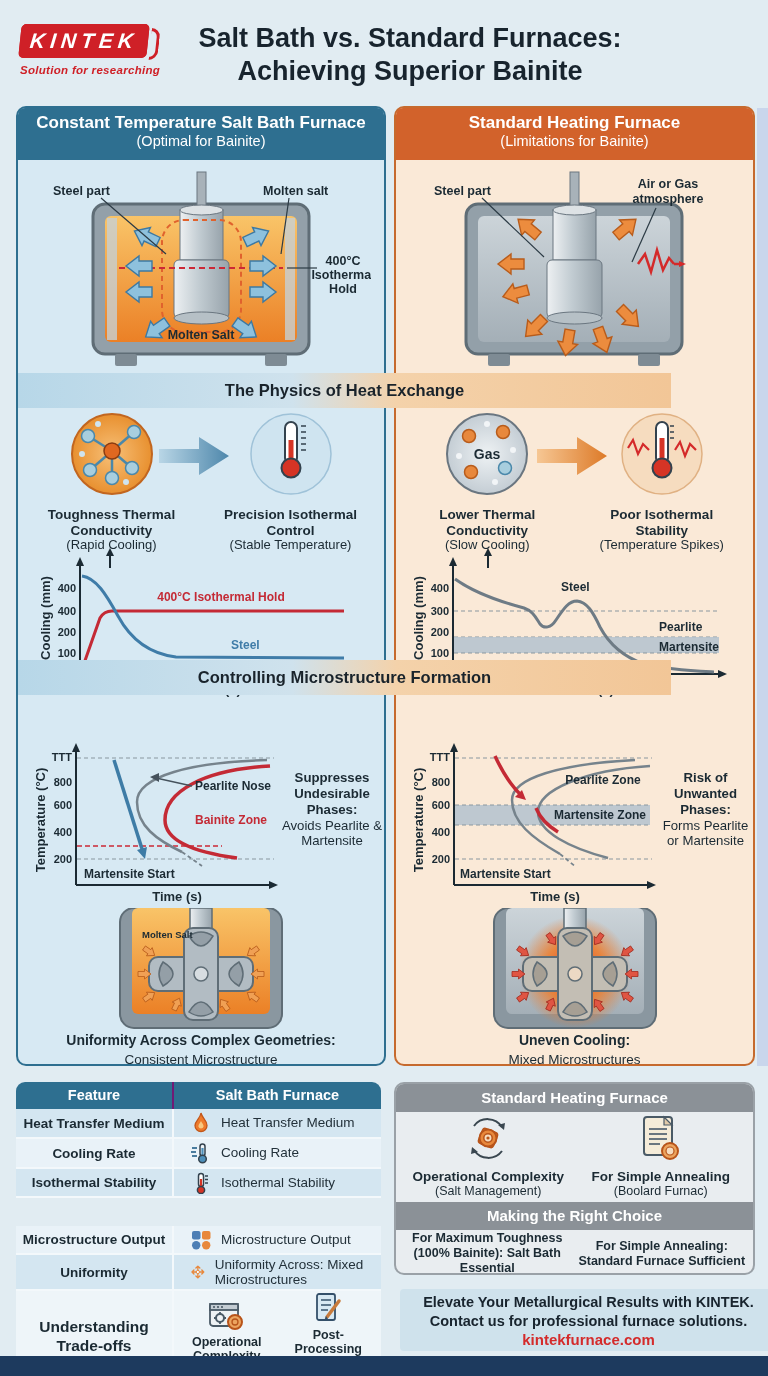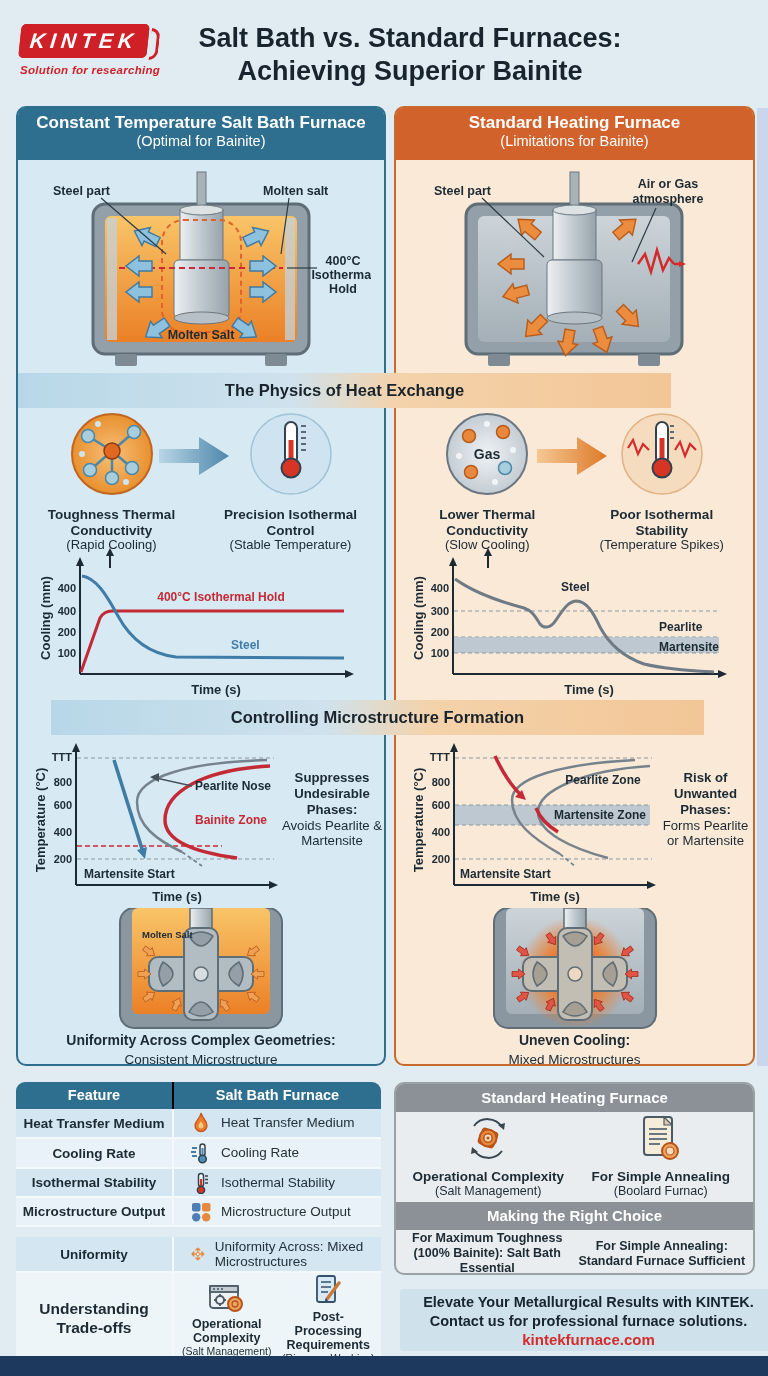--- a/index.html
+++ b/index.html
@@ -53,21 +53,21 @@
   .flab { font-size:12.5px; font-weight:bold; fill:#1b2a33; }
   .ab { fill:#8ec1dd; stroke:#3c79a3; stroke-width:1.4; }
   .ao { fill:#ec8c3e; stroke:#b85c1b; stroke-width:1.4; }
   .ac { fill:#f0a054; stroke:#b85c1b; stroke-width:1.6; }
   .acr { fill:#e05543; stroke:#a32a1e; stroke-width:1.6; }
 
   
   .cmp-table { position:absolute; left:16px; top:1082px; width:365px; border-radius:9px; overflow:hidden; }
   .cmp-grid { display:grid; grid-template-columns:158px 1fr; }
   .cmp-head { background:#2e6f90; color:#fff; font-weight:bold; font-size:14.5px; text-align:center; line-height:27px; height:27px;}
-  .cmp-head.fcol { border-right:2px solid #000000; }
+  .cmp-head.fcol { border-right:2px solid #701a75; }
   .cmp-cell { display:flex; align-items:center; justify-content:center; font-size:13.5px; font-weight:bold;
     color:#1b2a33; text-align:center; border-bottom:2px solid #f3f8fb; border-right:2px solid #f3f8fb; padding:2px 4px;}
   .cmp-val { display:flex; align-items:center; justify-content:flex-start; gap:9px; font-size:13.5px; font-weight:normal;
     color:#23313a; border-bottom:2px solid #f3f8fb; padding:2px 6px 2px 16px; text-align:left; line-height:1.12;}
   .rowA { background:#d4e6f1; } .rowB { background:#e9f2f8; }
   .tradeoff-feat { background:#eef5f9; display:flex; align-items:center; justify-content:center;
     font-size:15.5px; font-weight:bold; color:#1b2a33; text-align:center; line-height:1.2; border-right:2px solid #f3f8fb;}
   .tradeoff-val { background:#eef5f9; display:flex; justify-content:space-around; align-items:center; padding:4px 2px;}
   .to-item { width:96px; text-align:center; color:#1b2a33; line-height:1.1; }
   .to-title { font-size:12.5px; font-weight:bold; margin-top:2px; }
@@ -481,21 +481,21 @@
       <use href="#arrP" class="acr" transform="translate(88,26) rotate(55) scale(0.5)"></use>
       <use href="#arrP" class="acr" transform="translate(142,26) rotate(125) scale(0.5)"></use>
     </svg>
     <div class="cross-caption">
       <b>Uneven Cooling:</b>
       <span>Mixed Microstructures</span>
     </div>
   </div>
 
   <div class="banner" style="top:373px;">The Physics of Heat Exchange</div>
-  <div class="banner" style="top:700px;margin-left:33px;">Controlling Microstructure Formation</div>
+  <div class="banner" style="top:660px;">Controlling Microstructure Formation</div>
 
   <div class="cmp-table">
     <div class="cmp-grid" style="grid-template-rows:27px;">
       <div class="cmp-head fcol">Feature</div>
       <div class="cmp-head">Salt Bath Furnace</div>
     </div>
     <div class="cmp-grid" style="grid-template-rows:30px;">
       <div class="cmp-cell rowA">Heat Transfer Medium</div>
       <div class="cmp-val rowA">
         <svg width="22" height="22" viewBox="0 0 22 22">
@@ -530,33 +530,33 @@
           <circle cx="11" cy="18" r="3.6" fill="#d63425" stroke="#33424e" stroke-width="1.5"></circle>
           <g stroke="#33424e" stroke-width="1.3">
               <line x1="15" y1="4" x2="18" y2="4"></line>
               <line x1="15" y1="7.5" x2="18" y2="7.5"></line>
               <line x1="15" y1="11" x2="18" y2="11"></line>
             </g>
         </svg>
         <span>Isothermal Stability</span>
       </div>
     </div>
-    <div class="cmp-grid" style="grid-template-rows:29px;">
+    <div class="cmp-grid" style="grid-template-rows:29px;margin-top:28px;">
       <div class="cmp-cell rowB">Microstructure Output</div>
       <div class="cmp-val rowB">
         <svg width="22" height="22" viewBox="0 0 22 22">
           <rect x="2" y="2" width="8.5" height="8.5" rx="2" fill="#4d7fb5"></rect>
           <rect x="12" y="2" width="8.5" height="8.5" rx="2" fill="#e8883c"></rect>
           <circle cx="6.2" cy="16.2" r="4.2" fill="#4d7fb5"></circle>
           <circle cx="16.2" cy="16.2" r="4.2" fill="#e8883c"></circle>
         </svg>
         <span>Microstructure Output</span>
       </div>
     </div>
-    <div class="cmp-grid" style="grid-template-rows:36px;margin-top:10px;">
+    <div class="cmp-grid" style="grid-template-rows:36px;">
       <div class="cmp-cell rowA">Uniformity</div>
       <div class="cmp-val rowA">
         <svg width="24" height="24" viewBox="0 0 24 24">
           <path d="M12,3 V21 M3,12 H21 M12,3 L9,6 M12,3 L15,6 M12,21 L9,18 M12,21 L15,18 M3,12 L6,9 M3,12 L6,15 M21,12 L18,9 M21,12 L18,15" fill="none" stroke="#e8883c" stroke-width="2" stroke-linecap="round"></path>
           <circle cx="12" cy="12" r="2.5" fill="#fff" stroke="#e8883c" stroke-width="1.5"></circle>
         </svg>
         <span>Uniformity Across: Mixed Microstructures</span>
       </div>
     </div>
     <div class="cmp-grid" style="grid-template-rows:92px;">

